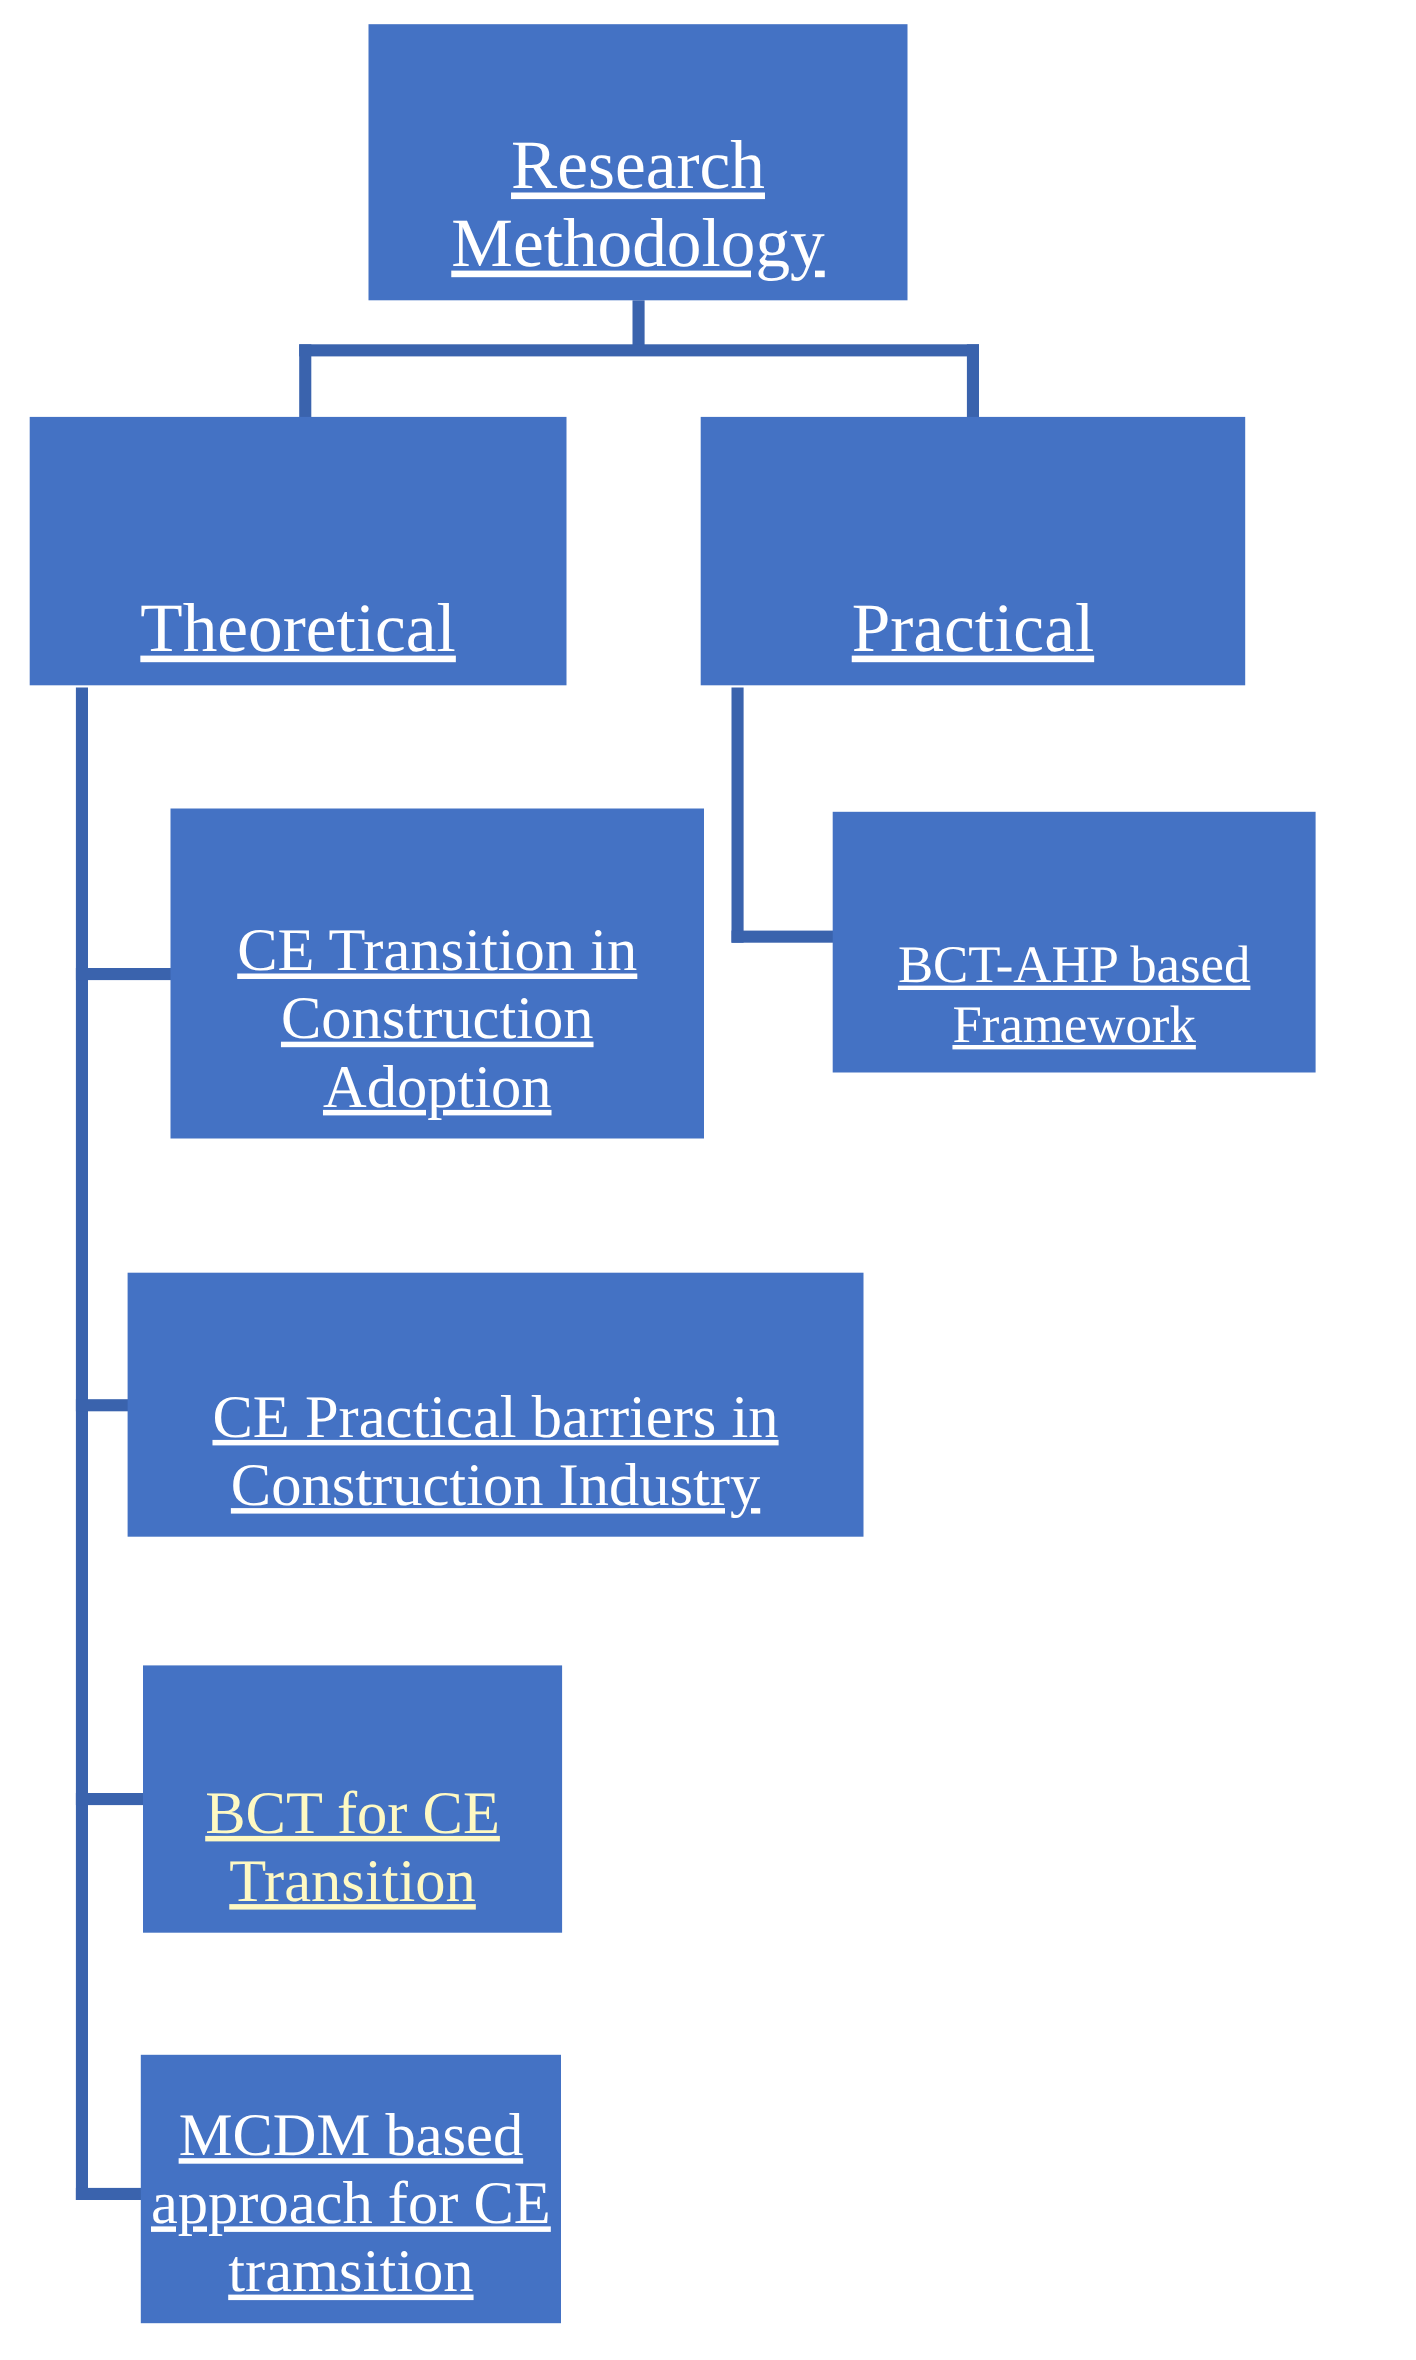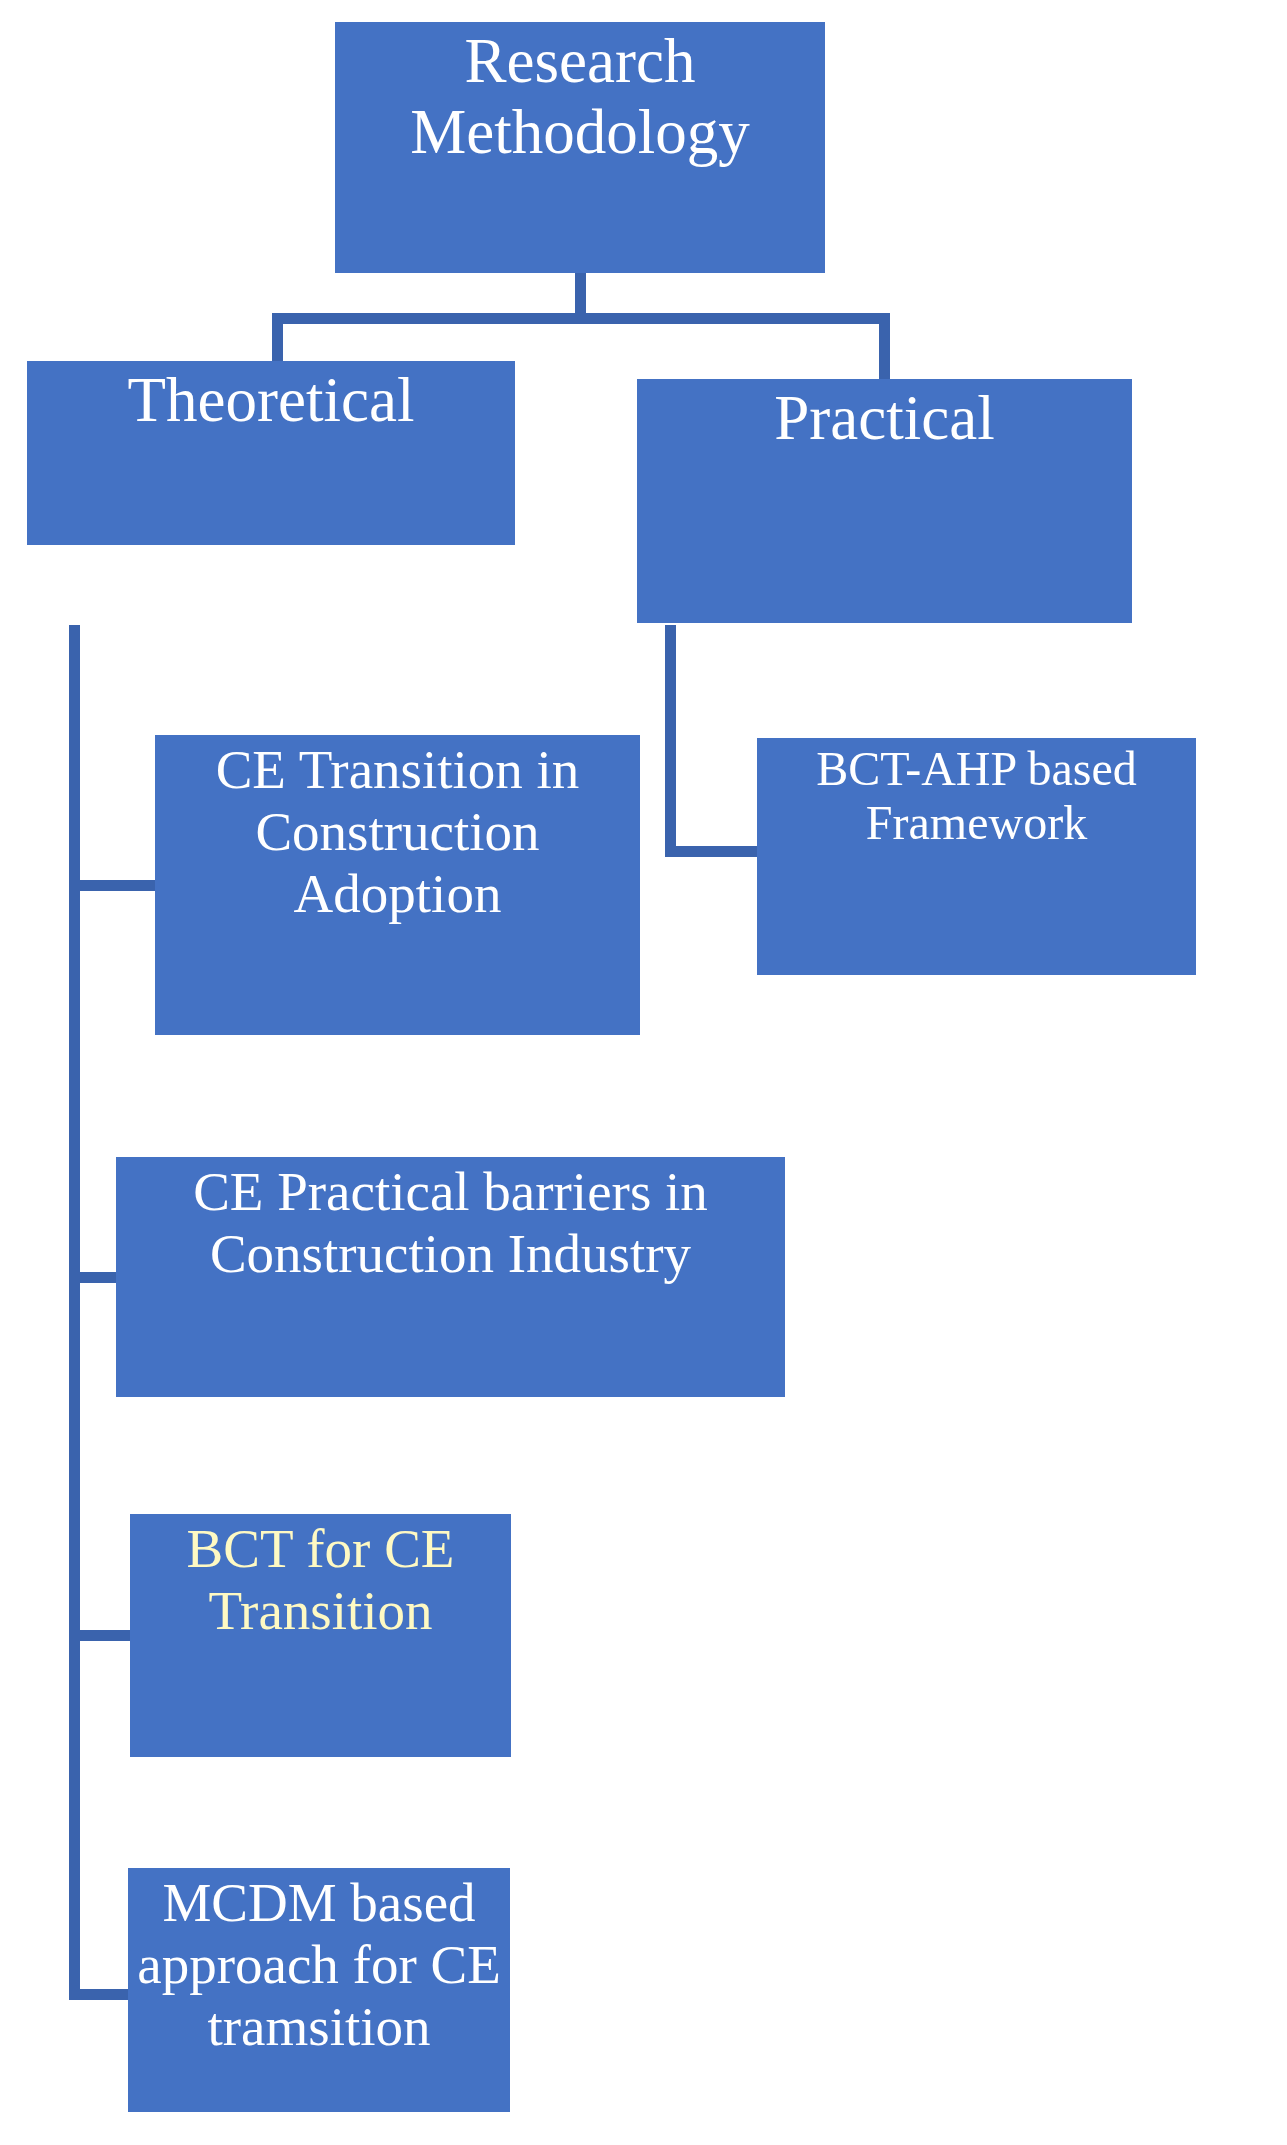--- a/index.html
+++ b/index.html
@@ -10,41 +10,42 @@
     width:1287px;
     height:2145px;
     background:#ffffff;
     overflow:hidden;
   }
   .node{
     position:absolute;
     background:#4472C4;
     color:#ffffff;
     display:flex;
-    align-items:flex-start;
+    align-items:flex-end;
     justify-content:center;
     text-align:center;
     line-height:1.13;
     box-sizing:border-box;
-    padding:4px 8px;
+    padding:16px 8px;
+    text-decoration:underline;
     -webkit-font-smoothing:antialiased;
   }
   .node span{display:block;width:100%;}
   .conn{
     position:absolute;
     background:#3A63AD;
   }
   
   #node-root{
     left:335px; top:22px; width:490px; height:251px;
     font-size:63px;
   }
   
   #node-theoretical{
-    left:27px; top:361px; width:488px; height:184px;
+    left:27px; top:379px; width:488px; height:244px;
     font-size:63px;
   }
   #node-practical{
     left:637px; top:379px; width:495px; height:244px;
     font-size:63px;
   }
   
   #node-ce-transition{
     left:155px; top:735px; width:485px; height:300px;
     font-size:55px;

